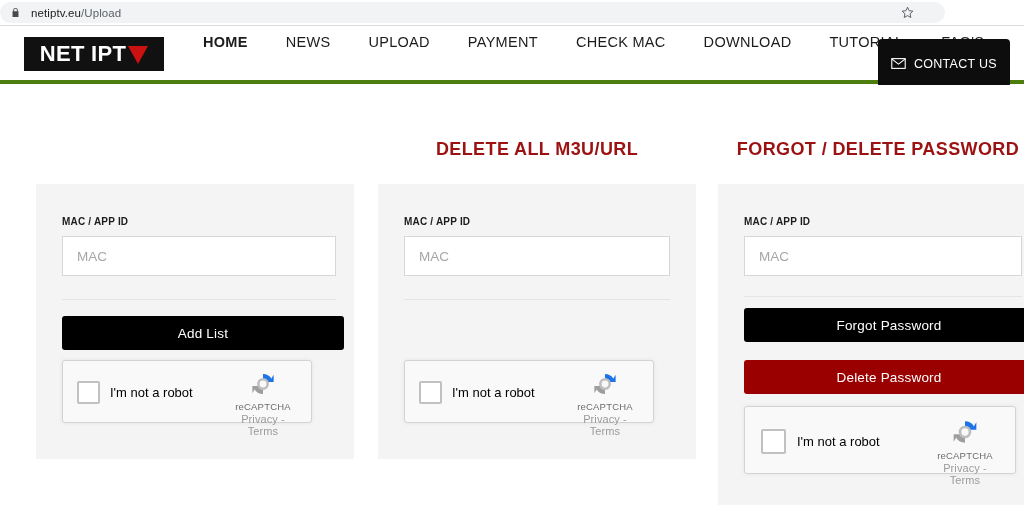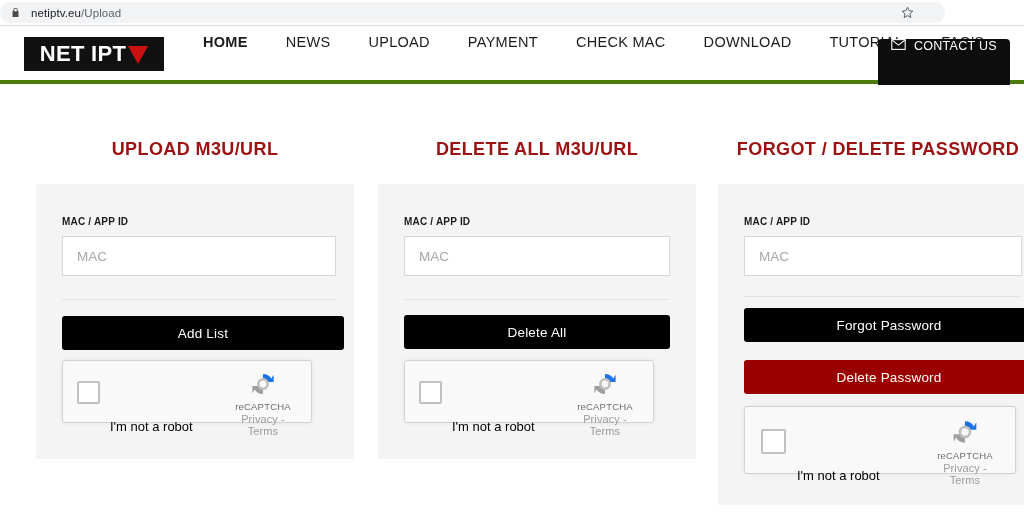--- a/index.html
+++ b/index.html
@@ -113,20 +113,21 @@
   }
   .nav-item.active { font-weight: bold; }
 
   #contact-button {
     position: absolute;
     right: 14px; top: 13px;
     height: 49px;
     background: #0d0d0d;
     border-radius: 4px;
     display: flex;
+    align-items: center;
     padding: 0 13px;
     cursor: pointer;
   }
   #contact-button .mail-icon {
     width: 15px; height: 11px;
     margin-right: 8px;
     display: block;
   }
   #contact-label {
     color: #ffffff;
@@ -220,21 +221,20 @@
     border: 2px solid #c1c1c1;
     border-radius: 2px;
     cursor: pointer;
   }
   .rc-label {
     position: absolute;
     font-size: 13px;
     color: #000000;
     white-space: nowrap;
     font-family: "Liberation Sans", sans-serif;
-    margin-top: 34px;
   }
   .rc-brand {
     position: absolute;
     text-align: center;
     width: 76px;
   }
   .rc-logo { display: block; margin: 0 auto; }
   .rc-name {
     font-size: 9.5px;
     color: #6d6d6d;
@@ -288,21 +288,20 @@
     <svg class="mail-icon" viewBox="0 0 24 18">
       <rect x="1" y="1" width="22" height="16" fill="none" stroke="#ffffff" stroke-width="1.8"></rect>
       <path d="M1.5 1.8L12 10 22.5 1.8" fill="none" stroke="#ffffff" stroke-width="1.8"></path>
     </svg>
     <span id="contact-label">CONTACT US</span>
   </div>
 </div>
 
 <div id="page-body">
 
-  <div class="section-title" id="title-upload">UPLOAD M3U/URL</div>
   <div class="card" id="card-upload">
     <div class="field-label" style="left:26px; top:32px;">MAC / APP ID</div>
     <input class="mac-input" style="left: 26px; top: 52px; width: 274px;" value="" placeholder="MAC">
     <div class="divider" style="left:26px; top:115px; width:274px;"></div>
     <button class="action-button btn-black" style="left:26px; top:132px; width:282px;">Add List</button>
 
     <div class="recaptcha" style="left:26px; top:176px; width:250px; height:63px;">
       <div class="rc-check" style="left:14px; top:20px; width:23px; height:23px;"></div>
       <div class="rc-label" style="left:47px; top:24px;">I'm not a robot</div>
       <div class="rc-brand" style="left:162px; top:8px;">
@@ -317,21 +316,20 @@
         <span class="rc-terms">Privacy - Terms</span>
       </div>
     </div>
   </div>
 
   <div class="section-title" id="title-delete">DELETE ALL M3U/URL</div>
   <div class="card" id="card-delete">
     <div class="field-label" style="left:26px; top:32px;">MAC / APP ID</div>
     <input class="mac-input" style="left: 26px; top: 52px; width: 266px;" value="" placeholder="MAC">
     <div class="divider" style="left:26px; top:115px; width:266px;"></div>
-    <button class="action-button btn-black" style="left:26px; top:131px; width:266px;">Delete All</button>
 
     <div class="recaptcha" style="left:26px; top:176px; width:250px; height:63px;">
       <div class="rc-check" style="left:14px; top:20px; width:23px; height:23px;"></div>
       <div class="rc-label" style="left:47px; top:24px;">I'm not a robot</div>
       <div class="rc-brand" style="left:162px; top:8px;">
         <svg class="rc-logo" width="30" height="30" viewBox="0 0 48 48">
           <path d="M24 8a16 16 0 0 1 13.4 7.3l-5.5 4A9.3 9.3 0 0 0 24 15.3V8z" fill="#1c73e8"></path>
           <path d="M37.4 15.3L41 9.2v11.6H29.4l4-3.8z" fill="#1c73e8"></path>
           <path d="M24 40a16 16 0 0 1-13.4-7.3l5.5-4A9.3 9.3 0 0 0 24 32.7V40z" fill="#9e9e9e"></path>
           <path d="M10.6 32.7L7 38.8V27.2h11.6l-4 3.8z" fill="#9e9e9e"></path>

